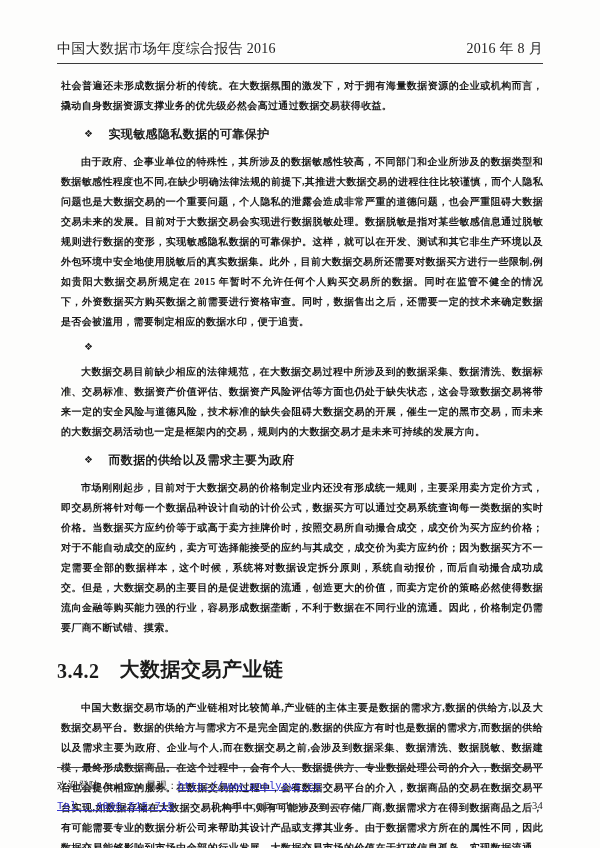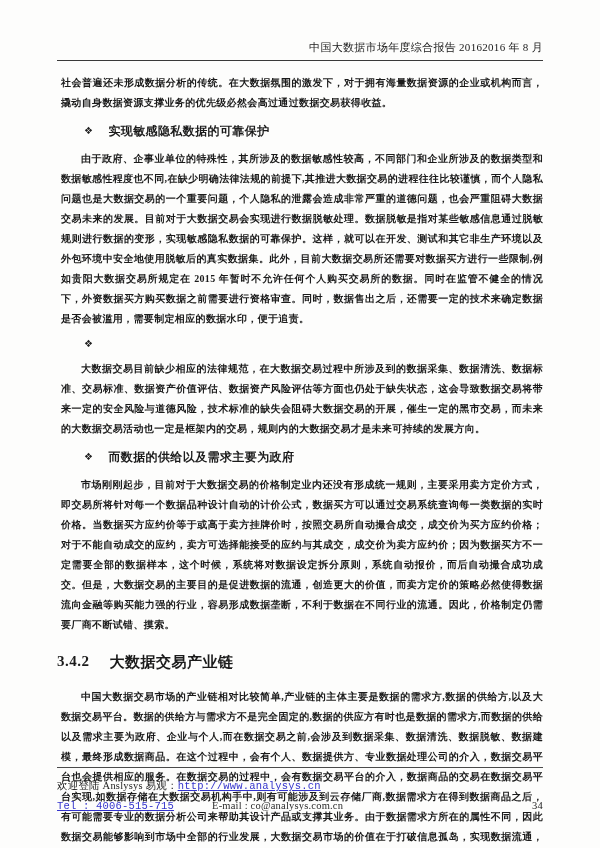--- a/index.html
+++ b/index.html
@@ -3,42 +3,42 @@
 <meta charset="utf-8">
 <style>
   html,body{margin:0;padding:0;background:#e8e8e8;}
   .page{
     width:600px;height:848px;background:#fdfdfc;position:relative;
     font-family:"Liberation Serif","DejaVu Serif",serif;
     color:#1b1b1b;margin:0 auto;box-sizing:border-box;overflow:hidden;
   }
   .content{padding:40px 57px 0 57px;}
   .page-header{
-    display:flex;justify-content:flex-end;align-items:flex-end;
-    font-size:11px;letter-spacing:.3px;
+    display:flex;justify-content:space-between;align-items:flex-end;
+    font-size:14px;letter-spacing:.3px;
     padding-bottom:5px;border-bottom:1.6px solid #3a3a3a;
   }
   .body-text{margin-top:12px;}
   p.para{
     font-size:10px;line-height:20px;letter-spacing:.35px;
     text-align:justify;margin:0 0 2px 4px;text-indent:2em;font-weight:bold;
   }
   p.para.no-indent{text-indent:0;}
   .bullet-heading{
     display:flex;align-items:baseline;
     font-weight:bold;font-size:12px;letter-spacing:.4px;
     margin:10px 0 9px 0;padding-left:27px;
   }
   .bullet-heading .bullet{
     font-weight:normal;font-size:10px;margin-right:15px;
     position:relative;top:-1px;color:#222;
   }
   .section-heading{
-    font-weight:bold;font-size:15px;letter-spacing:.5px;
-    margin:18px 0 15px 0;display:flex;align-items:flex-start;
+    font-weight:bold;font-size:20px;letter-spacing:.5px;
+    margin:18px 0 15px 0;display:flex;align-items:flex-end;
   }
   .section-heading .sec-num{margin-right:20px;font-family:"Liberation Serif",serif;}
   .page-footer{
     position:absolute;left:57px;right:57px;top:767px;
     border-top:1px solid #4a4a4a;padding-top:11px;
     font-size:10.5px;letter-spacing:.2px;color:#222;
   }
   .footer-line1{margin-bottom:7px;}
   .footer-line2{display:flex;align-items:baseline;text-align:center;}
   .footer-link{color:#3333cc;text-decoration:underline;cursor:pointer;font-family:Liberation Mono, monospace;}

